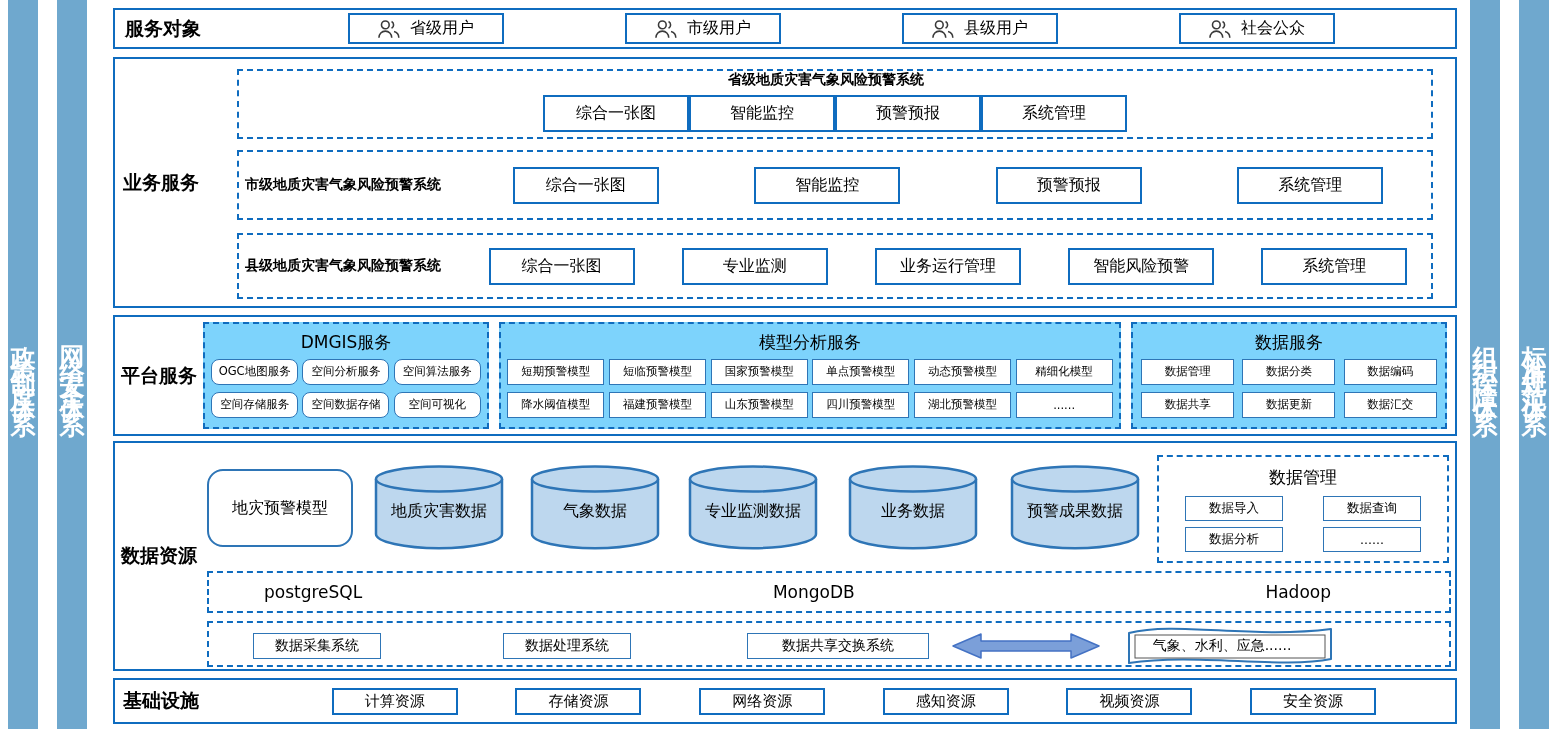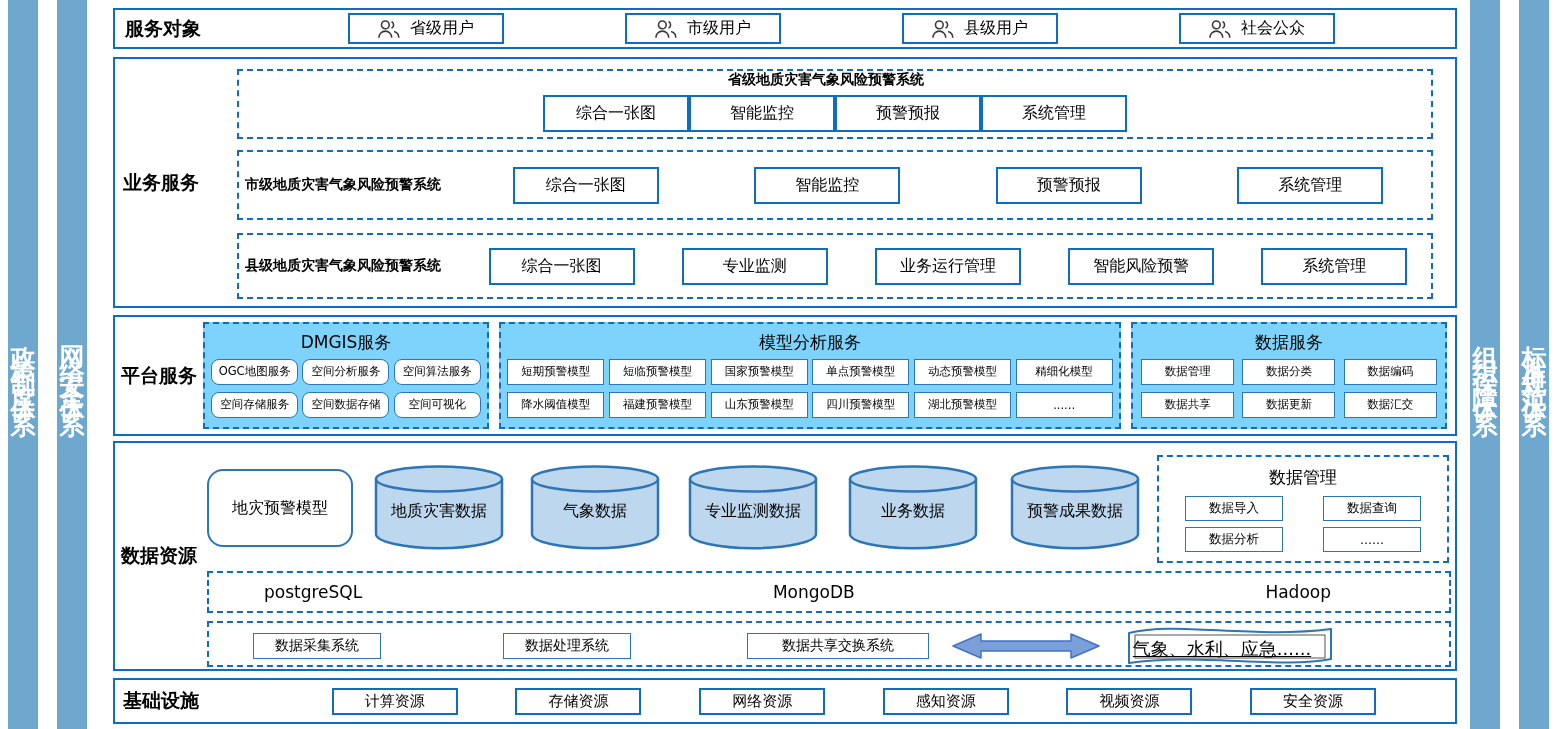--- a/index.html
+++ b/index.html
@@ -72,21 +72,21 @@
   .db-box{position:absolute;left:92px;top:128px;width:1244px;height:42px;
     border:2px dashed var(--blue);display:flex;align-items:center;
     justify-content:space-between;padding:0 118px 0 55px;font-size:17px;background:#fff;}
   .ex-box{position:absolute;left:92px;top:178px;width:1244px;height:46px;
     border:2px dashed var(--blue);background:#fff;}
   .sys-box{position:absolute;top:10px;height:26px;border:1.5px solid var(--blue2);
     display:flex;align-items:center;justify-content:center;font-size:14px;background:#fff;}
   .sys1{left:44px;width:128px;} .sys2{left:294px;width:128px;} .sys3{left:538px;width:182px;}
   .arrow-wrap{position:absolute;left:742px;top:8px;width:150px;height:30px;}
   .wavy-wrap{position:absolute;left:912px;top:1px;width:218px;height:44px;}
-  .wavy-label{position:absolute;left:0;right:16px;top:13px;text-align:center;font-size:18px;text-decoration:underline;}
+  .wavy-label{position:absolute;left:0;right:16px;top:13px;text-align:center;font-size:14px;}
   
   .sec.infra{top:678px;height:46px;display:flex;align-items:center;}
   .infra .sec-label{width:188px;padding-left:8px;}
   .infra .items{flex:1;display:flex;justify-content:space-around;align-items:flex-start;padding-right:50px;}
   .infra-box{width:126px;height:27px;border:2px solid var(--blue);display:flex;
     align-items:center;justify-content:center;font-size:15px;background:#fff;}
 </style>
 </head>
 <body>
 

